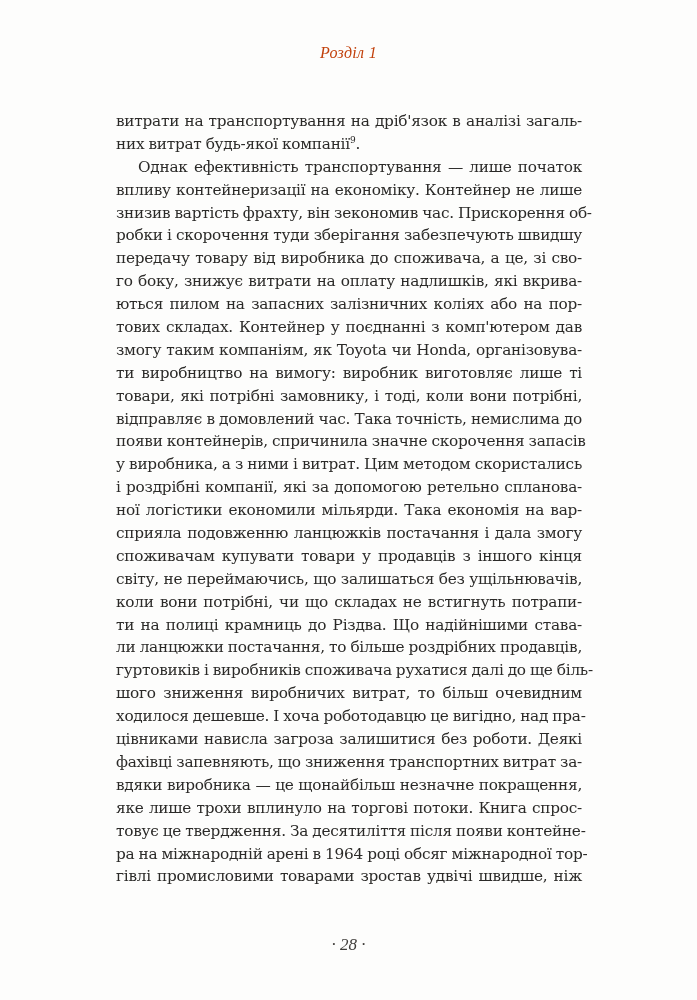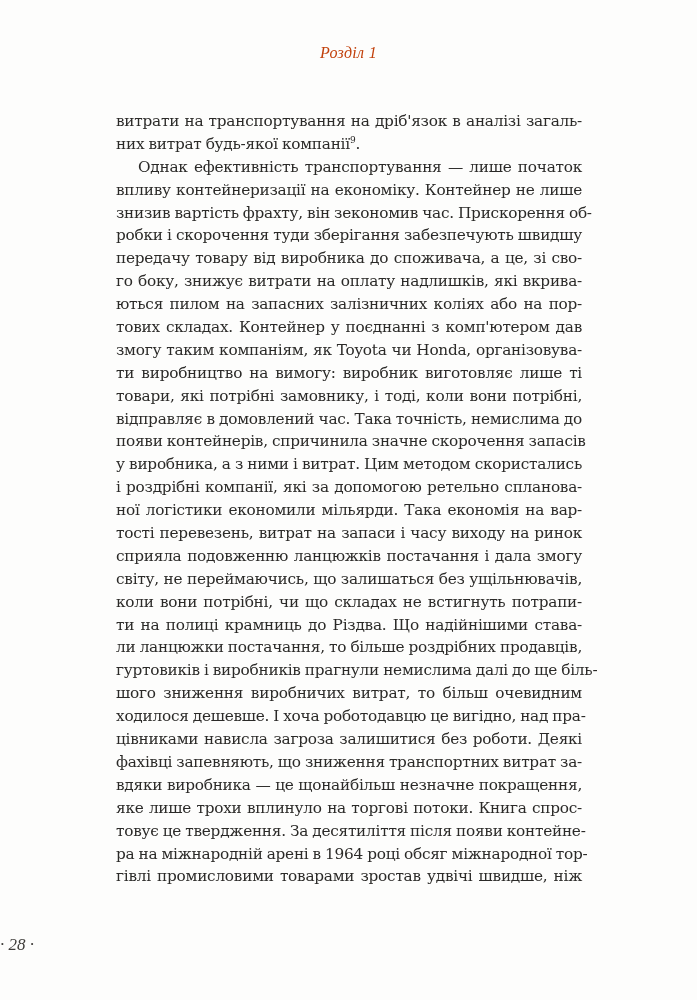--- a/index.html
+++ b/index.html
@@ -63,21 +63,21 @@
     sup.fn {
       font-size: 9px;
       vertical-align: super;
       line-height: 0;
     }
     .folio {
       position: absolute;
       top: 935px;
       left: 0;
       width: 697px;
-      text-align: left;
+      text-align: center;
       font-family: "Liberation Serif", "DejaVu Serif", serif;
       font-style: italic;
       font-size: 17px;
       color: #3d3b38;
     }
   </style>
 </head>
 <body>
 
 <div class="running-head">Розділ 1</div>
@@ -131,39 +131,39 @@
   <div class="line">
       <span class="txt">у виробника, а з ними і витрат. Цим методом скористались</span>
     </div>
   <div class="line">
       <span class="txt">і роздрібні компанії, які за допомогою ретельно спланова-</span>
     </div>
   <div class="line">
       <span class="txt">ної логістики економили мільярди. Така економія на вар-</span>
     </div>
   <div class="line">
-      <span class="txt">тості перевезень, витрат на запаси і часу виходу на ринок</span>
+      <span class="txt">сприяла подовженню ланцюжків постачання і дала змогу</span>
     </div>
   <div class="line">
-      <span class="txt">сприяла подовженню ланцюжків постачання і дала змогу</span>
+      <span class="txt">споживачам купувати товари у продавців з іншого кінця</span>
     </div>
   <div class="line">
       <span class="txt">світу, не переймаючись, що залишаться без ущільнювачів,</span>
     </div>
   <div class="line">
       <span class="txt">коли вони потрібні, чи що складах не встигнуть потрапи-</span>
     </div>
   <div class="line">
       <span class="txt">ти на полиці крамниць до Різдва. Що надійнішими става-</span>
     </div>
   <div class="line">
       <span class="txt">ли ланцюжки постачання, то більше роздрібних продавців,</span>
     </div>
   <div class="line">
-      <span class="txt">гуртовиків і виробників прагнули немислима далі до ще біль-</span>
+      <span class="txt">гуртовиків і виробників споживача рухатися далі до ще біль-</span>
     </div>
   <div class="line">
       <span class="txt">шого зниження виробничих витрат, то більш очевидним</span>
     </div>
   <div class="line">
       <span class="txt">ходилося дешевше. І хоча роботодавцю це вигідно, над пра-</span>
     </div>
   <div class="line">
       <span class="txt">цівниками нависла загроза залишитися без роботи. Деякі</span>
     </div>

